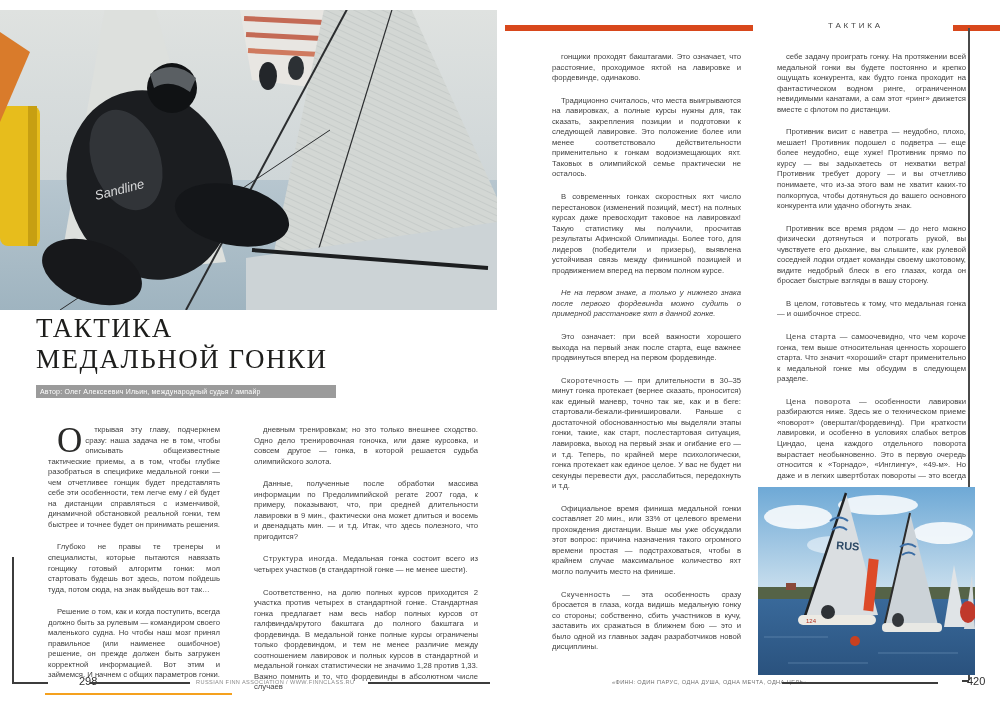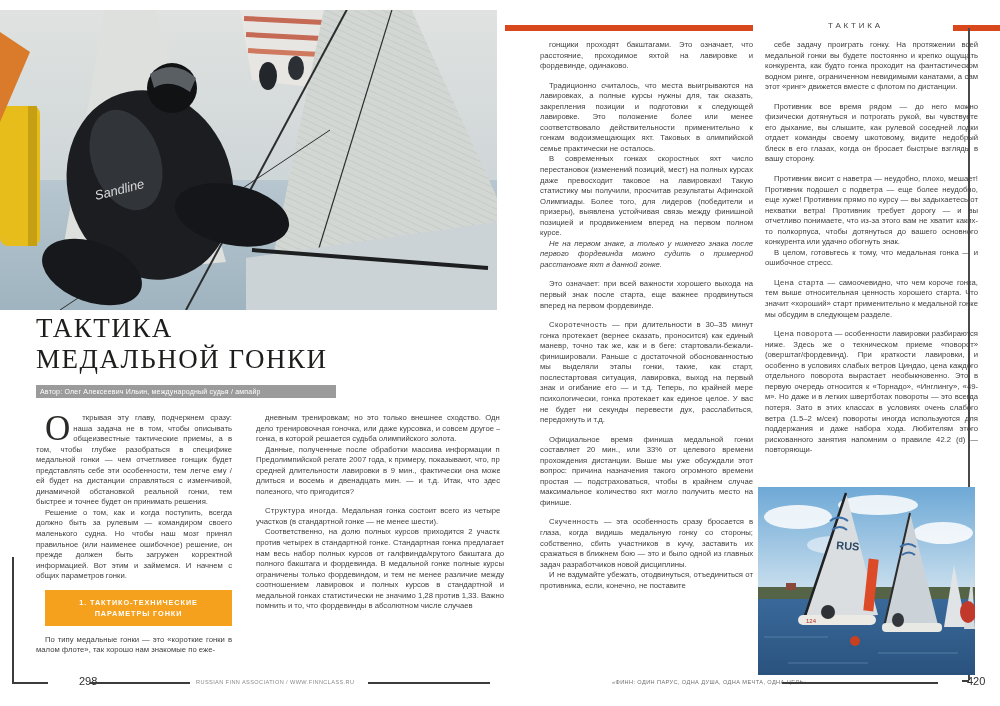--- a/index.html
+++ b/index.html
@@ -26,23 +26,23 @@
     font-size:27px;line-height:31px;letter-spacing:1.5px;
     color:#1d1d1b;font-weight:normal;margin:0;
   }
   .author-bar{
     position:absolute;left:36px;top:385px;width:300px;height:13px;
     background:#9b9b9b;color:#ffffff;font-size:7px;line-height:13px;
     padding-left:4px;letter-spacing:0.2px;box-sizing:border-box;
   }
   .bodycol{position:absolute;top:413px;overflow:hidden;}
   .lcol1{left:36px;width:196px;height:282px;}
-  .lcol2{left:256px;width:248px;height:282px;}
+  .lcol2{left:242px;width:248px;height:282px;}
   .bodycol p, .rcol p{
-    margin:0;font-size:7.7px;line-height:10.55px;text-align:justify;
+    margin:12px;font-size:7.7px;line-height:10.55px;text-align:justify;
     text-indent:9px;color:#3f3f3f;
   }
   .first{ text-indent:0;}
   .gap{margin-top:9px !important;}
   .ital{font-style:italic;}
   .lead{font-weight:normal;letter-spacing:0.4px;}
   .dropcap{
     float:left;font-family:"Liberation Serif", serif;
     font-size:35px;line-height:29px;padding:1px 3px 0 0;color:#2a2a29;
   }
@@ -139,20 +139,21 @@
 
   <h1 class="article-title">
     <span>ТАКТИКА</span><br>
     <span>МЕДАЛЬНОЙ ГОНКИ</span>
   </h1>
 
   <div class="author-bar">Автор: Олег Алексеевич Ильин, международный судья / ампайр</div>
 
   <div class="bodycol lcol1">
     <p class="first"><span class="dropcap">О</span><span>ткрывая эту главу, подчеркнем сразу: наша задача не в том, чтобы описывать общеизвестные тактические приемы, а в том, чтобы глубже разобраться в специфике медальной гонки — чем отчетливее гонщик будет представлять себе эти особенности, тем легче ему / ей будет на дистанции справляться с изменчивой, динамичной обстановкой реальной гонки, тем быстрее и точнее будет он принимать решения.</span></p>
+    <p>Глубоко не правы те тренеры и специалисты, которые пытаются навязать гонщику готовый алгоритм гонки: мол стартовать будешь вот здесь, потом пойдешь туда, потом сюда, на знак выйдешь вот так…</p>
     <p>Решение о том, как и когда поступить, всегда должно быть за рулевым — командиром своего маленького судна. Но чтобы наш мозг принял правильное (или наименее ошибочное) решение, он прежде должен быть загружен корректной информацией. Вот этим и займемся. И начнем с общих параметров гонки.</p>
     <div class="section-box">
       <span>1. ТАКТИКО-ТЕХНИЧЕСКИЕ</span><br>
       <span>ПАРАМЕТРЫ ГОНКИ</span>
     </div>
     <p>По типу медальные гонки — это «короткие гонки в малом флоте», так хорошо нам знакомые по еже-</p>
   </div>
 
   <div class="bodycol lcol2">
     <p class="first">дневным тренировкам; но это только внешнее сходство. Одно дело тренировочная гоночка, или даже курсовка, и совсем другое — гонка, в которой решается судьба олимпийского золота.</p>
@@ -183,22 +184,22 @@
     <p class="ital">Не на первом знаке, а только у нижнего знака после первого фордевинда можно судить о примерной расстановке яхт в данной гонке.</p>
     <p class="gap">Это означает: при всей важности хорошего выхода на первый знак после старта, еще важнее продвинуться вперед на первом фордевинде.</p>
     <p class="gap"><span class="lead">Скоротечность</span><span> — при длительности в 30–35 минут гонка протекает (вернее сказать, проносится) как единый маневр, точно так же, как и в беге: стартовали-бежали-финишировали. Раньше с достаточной обоснованностью мы выделяли этапы гонки, такие, как старт, послестартовая ситуация, лавировка, выход на первый знак и огибание его — и т.д. Теперь, по крайней мере психологически, гонка протекает как единое целое. У вас не будет ни секунды перевести дух, расслабиться, передохнуть и т.д.</span></p>
     <p class="gap">Официальное время финиша медальной гонки составляет 20 мин., или 33% от целевого времени прохождения дистанции. Выше мы уже обсуждали этот вопрос: причина назначения такого огромного времени простая — подстраховаться, чтобы в крайнем случае максимальное количество яхт могло получить место на финише.</p>
     <p class="gap"><span class="lead">Скученность</span><span> — эта особенность сразу бросается в глаза, когда видишь медальную гонку со стороны; собственно, сбить участников в кучу, заставить их сражаться в ближнем бою — это и было одной из главных задач разработчиков новой дисциплины.</span></p>
     <p>И не вздумайте убежать, отодвинуться, отъединиться от противника, если, конечно, не поставите</p>
   </div>
 
   <div class="rcol rcol2">
     <p class="first">себе задачу проиграть гонку. На протяжении всей медальной гонки вы будете постоянно и крепко ощущать конкурента, как будто гонка проходит на фантастическом водном ринге, ограниченном невидимыми канатами, а сам этот «ринг» движется вместе с флотом по дистанции.</p>
+    <p class="gap">Противник висит с наветра — неудобно, плохо, мешает! Противник подошел с подветра — еще более неудобно, еще хуже! Противник прямо по курсу — вы задыхаетесь от нехватки ветра! Противник требует дорогу — и вы отчетливо понимаете, что из-за этого вам не хватит каких-то полкорпуса, чтобы дотянуться до вашего основного конкурента или удачно обогнуть знак.</p>
     <p class="gap">Противник все время рядом — до него можно физически дотянуться и потрогать рукой, вы чувствуете его дыхание, вы слышите, как рулевой соседней лодки отдает команды своему шкотовому, видите недобрый блеск в его глазах, когда он бросает быстрые взгляды в вашу сторону.</p>
-    <p class="gap">Противник висит с наветра — неудобно, плохо, мешает! Противник подошел с подветра — еще более неудобно, еще хуже! Противник прямо по курсу — вы задыхаетесь от нехватки ветра! Противник требует дорогу — и вы отчетливо понимаете, что из-за этого вам не хватит каких-то полкорпуса, чтобы дотянуться до вашего основного конкурента или удачно обогнуть знак.</p>
     <p>В целом, готовьтесь к тому, что медальная гонка — и ошибочное стресс.</p>
     <p class="gap"><span class="lead">Цена старта</span><span> — самоочевидно, что чем короче гонка, тем выше относительная ценность хорошего старта. Что значит «хороший» старт применительно к медальной гонке мы обсудим в следующем разделе.</span></p>
     <p class="gap"><span class="lead">Цена поворота</span><span> — особенности лавировки разбираются ниже. Здесь же о техническом приеме «поворот» (оверштаг/фордевинд). При краткости лавировки, и особенно в условиях слабых ветров Циндао, цена каждого отдельного поворота вырастает необыкновенно. Это в первую очередь относится к «Торнадо», «Инглингу», «49-м». Но даже и в легких швертботах повороты — это всегда потеря. Зато в этих классах в условиях очень слабого ветра (1.5–2 м/сек) повороты иногда используются для поддержания и даже набора хода. Любителям этого рискованного занятия напомним о правиле 42.2 (d) — повторяющи-</span></p>
   </div>
 
   <div class="fleet-photo">
     <svg width="217" height="188" viewBox="0 0 217 188">
       <defs>
         <linearGradient id="sky2" x1="0" y1="0" x2="0" y2="1">
           <stop offset="0" stop-color="#6ea9d6"></stop>

